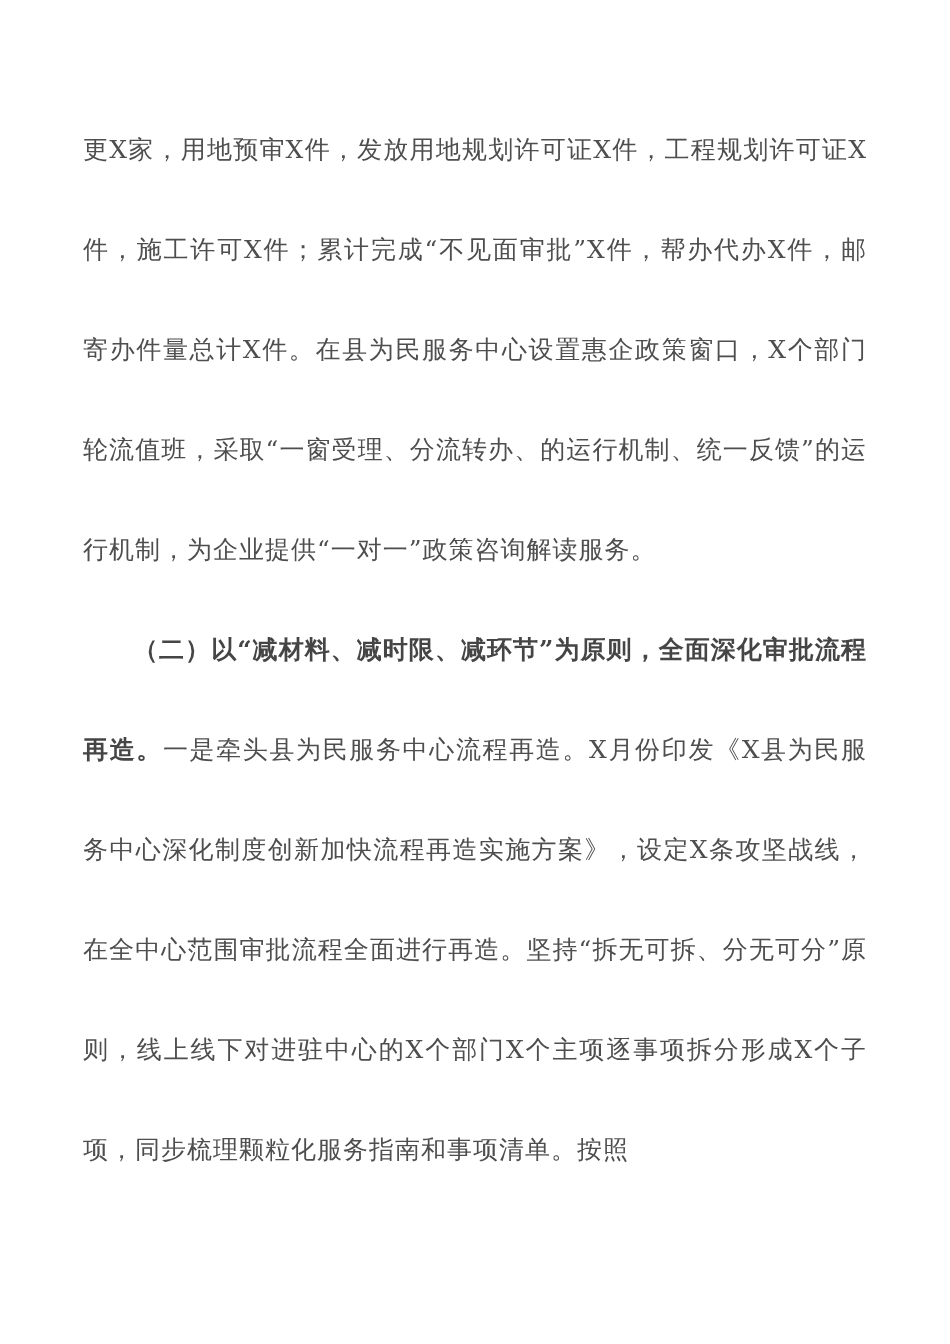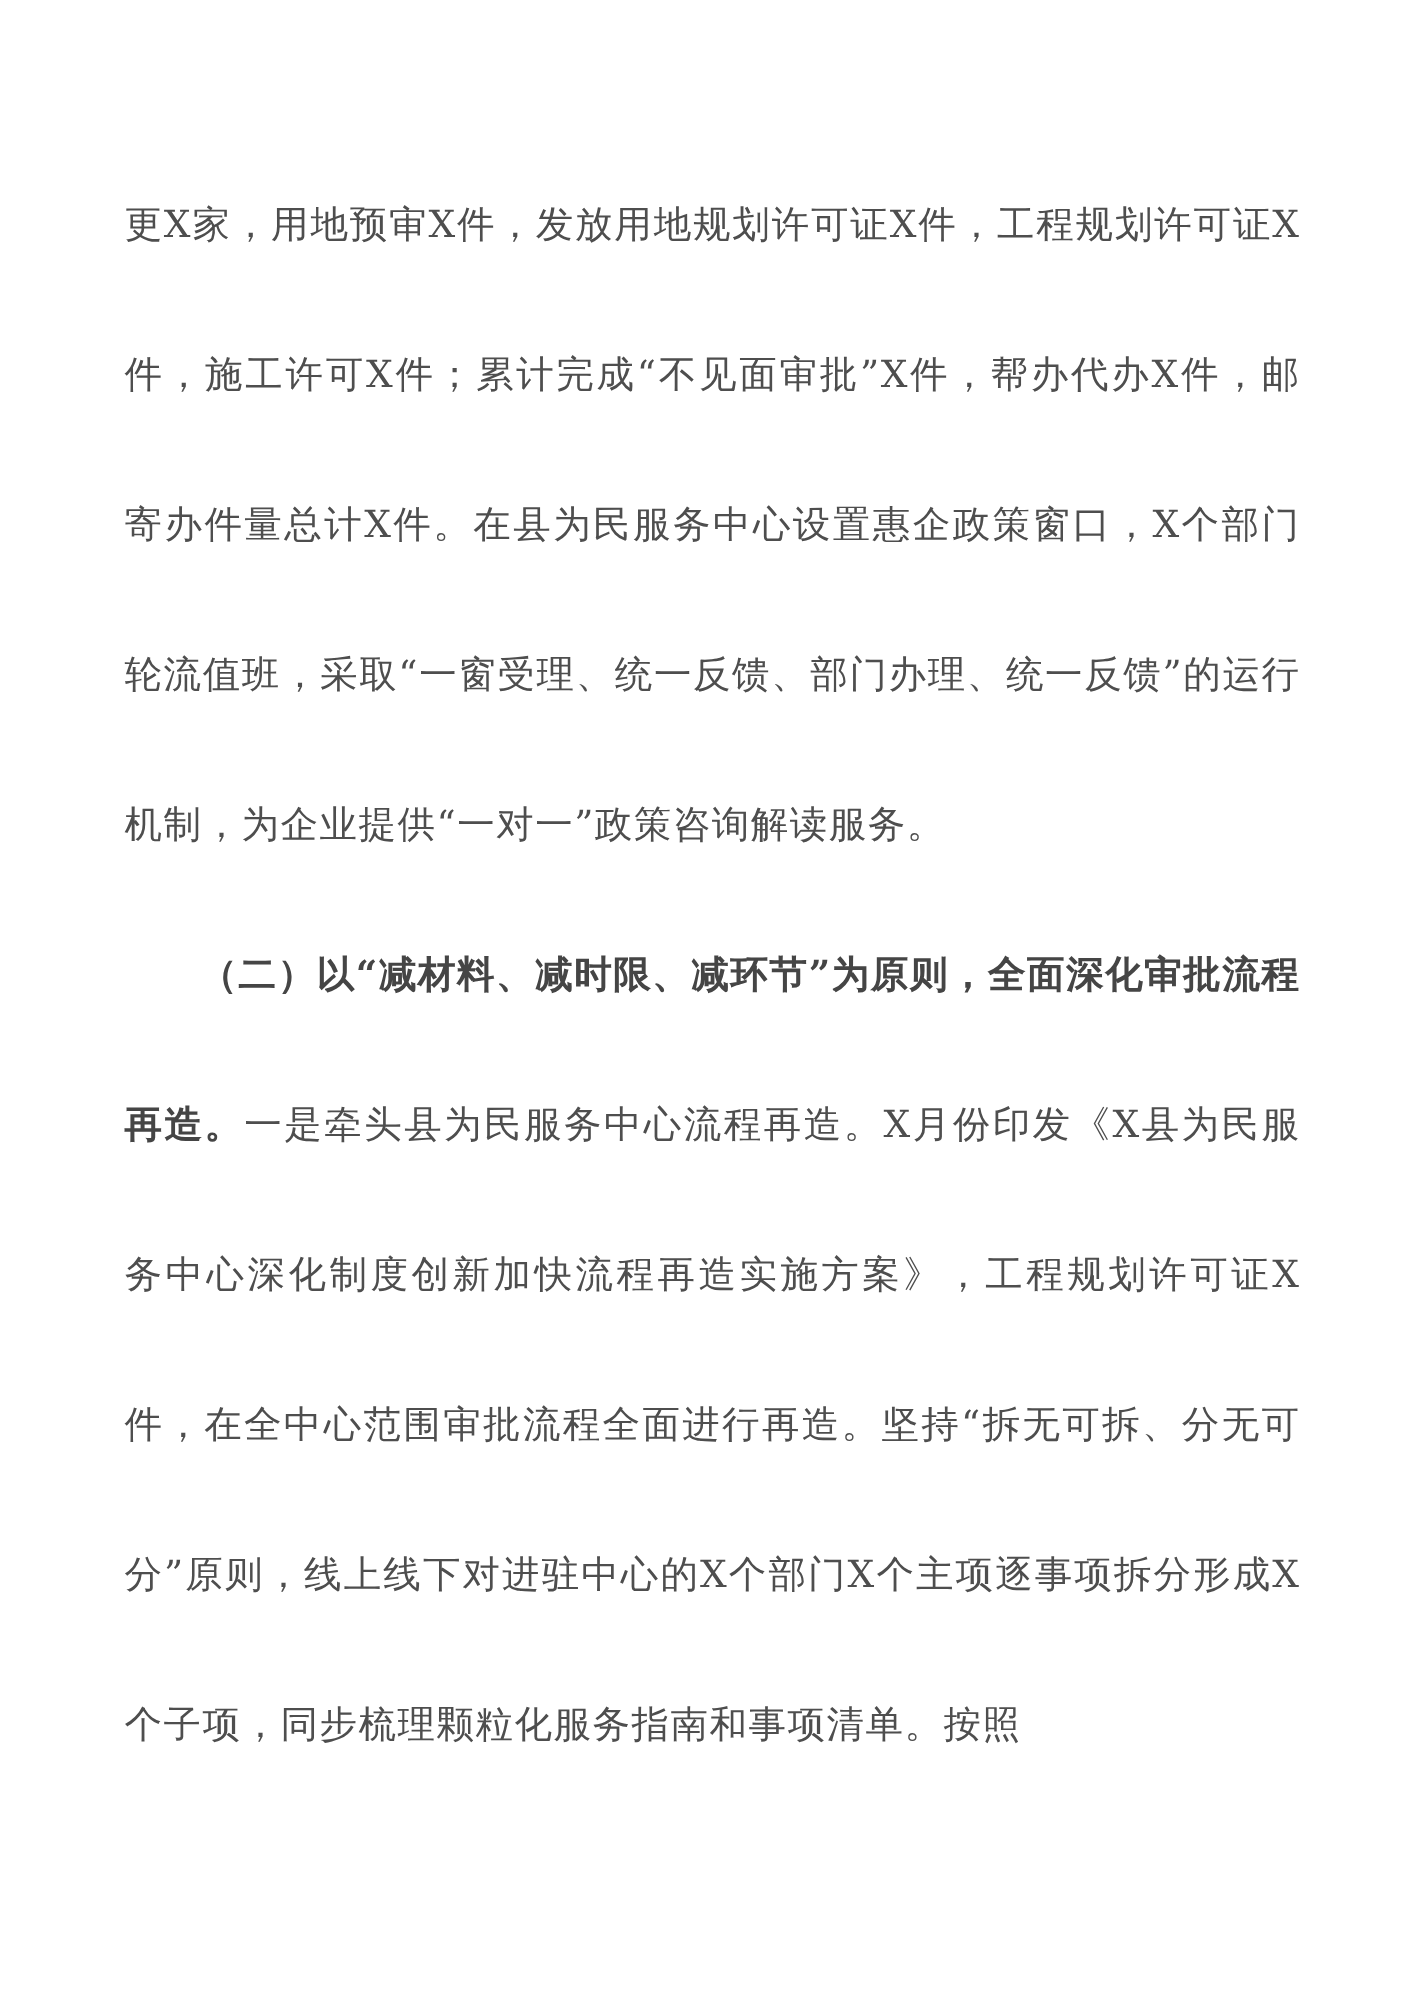--- a/index.html
+++ b/index.html
@@ -40,18 +40,18 @@
     font-weight: bold;
     color: #454545;
   }
 </style>
 </head>
 <body>
 
 <div class="page">
   <div class="content">
 
-    <p class="para"><span>更X家，用地预审X件，发放用地规划许可证X件，工程规划许可证X件，施工许可X件；累计完成“不见面审批”X件，帮办代办X件，邮寄办件量总计X件。在县为民服务中心设置惠企政策窗口，X个部门轮流值班，采取“一窗受理、统一反馈、部门办理、统一反馈”的运行机制，为企业提供“一对一”政策咨询解读服务。</span></p>
+    <p class="para"><span>更X家，用地预审X件，发放用地规划许可证X件，工程规划许可证X件，施工许可X件；累计完成“不见面审批”X件，帮办代办X件，邮寄办件量总计X件。在县为民服务中心设置惠企政策窗口，X个部门轮流值班，采取“一窗受理、分流转办、的运行机制、统一反馈”的运行机制，为企业提供“一对一”政策咨询解读服务。</span></p>
 
-    <p class="para indent"><span class="bold-seg">（二）以“减材料、减时限、减环节”为原则，全面深化审批流程再造。</span><span>一是牵头县为民服务中心流程再造。X月份印发《X县为民服务中心深化制度创新加快流程再造实施方案》，工程规划许可证X件，在全中心范围审批流程全面进行再造。坚持“拆无可拆、分无可分”原则，线上线下对进驻中心的X个部门X个主项逐事项拆分形成X个子项，同步梳理颗粒化服务指南和事项清单。按照</span></p>
+    <p class="para indent"><span class="bold-seg">（二）以“减材料、减时限、减环节”为原则，全面深化审批流程再造。</span><span>一是牵头县为民服务中心流程再造。X月份印发《X县为民服务中心深化制度创新加快流程再造实施方案》，设定X条攻坚战线，在全中心范围审批流程全面进行再造。坚持“拆无可拆、分无可分”原则，线上线下对进驻中心的X个部门X个主项逐事项拆分形成X个子项，同步梳理颗粒化服务指南和事项清单。按照</span></p>
 
   </div>
 </div>
 
 </body></html>

